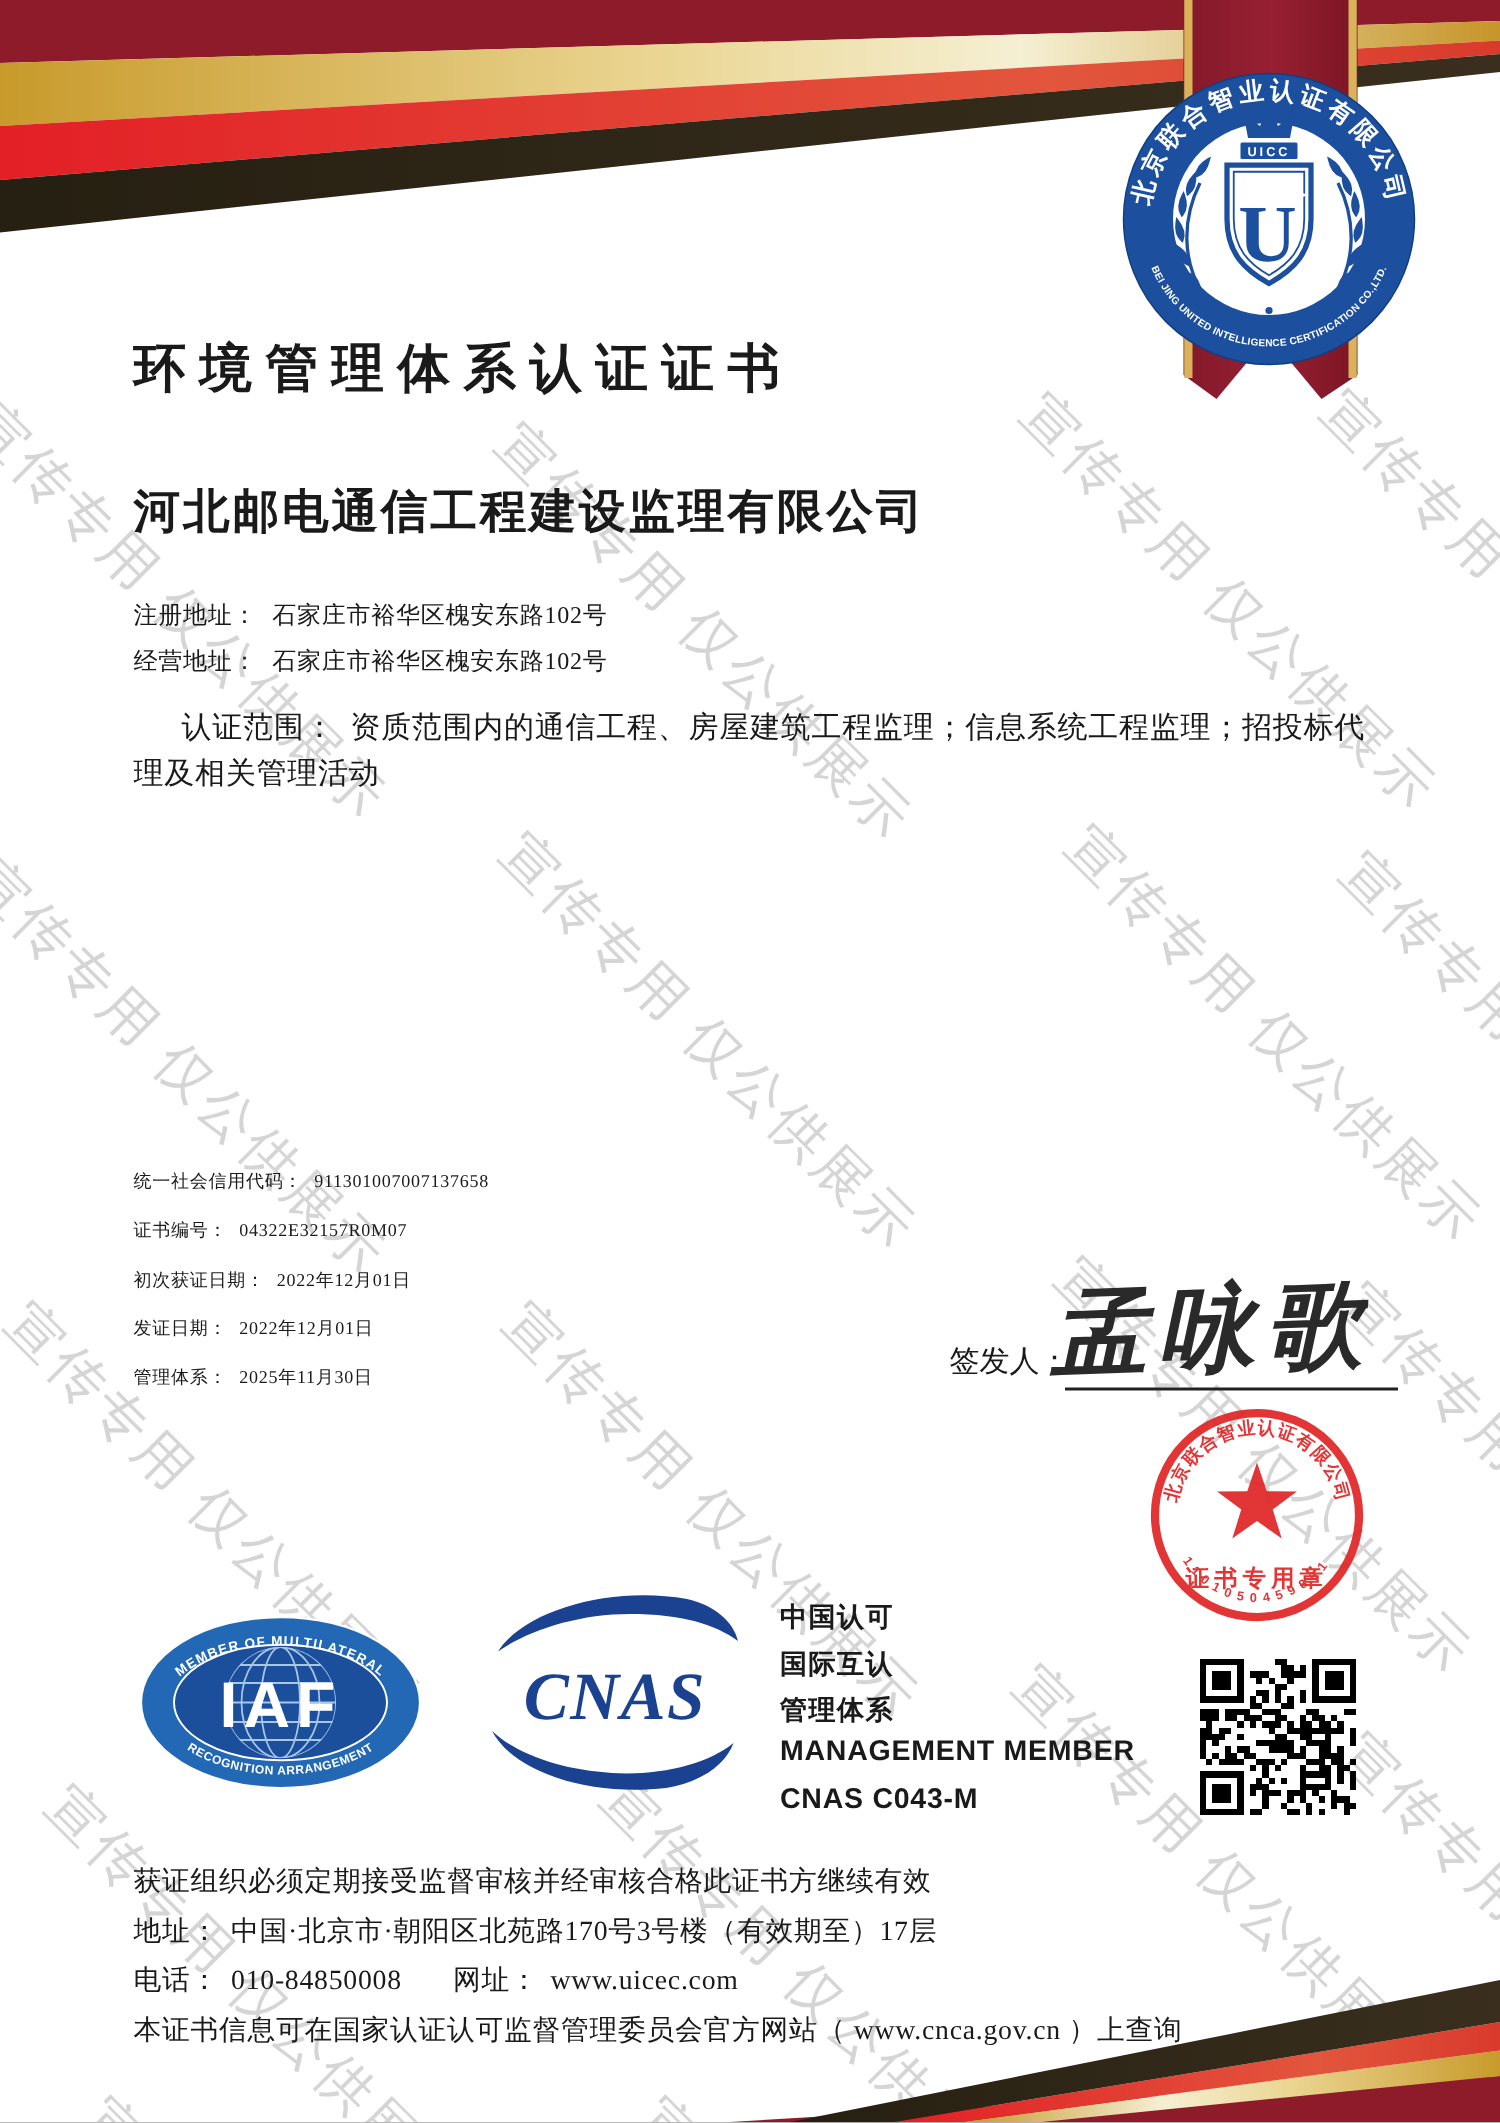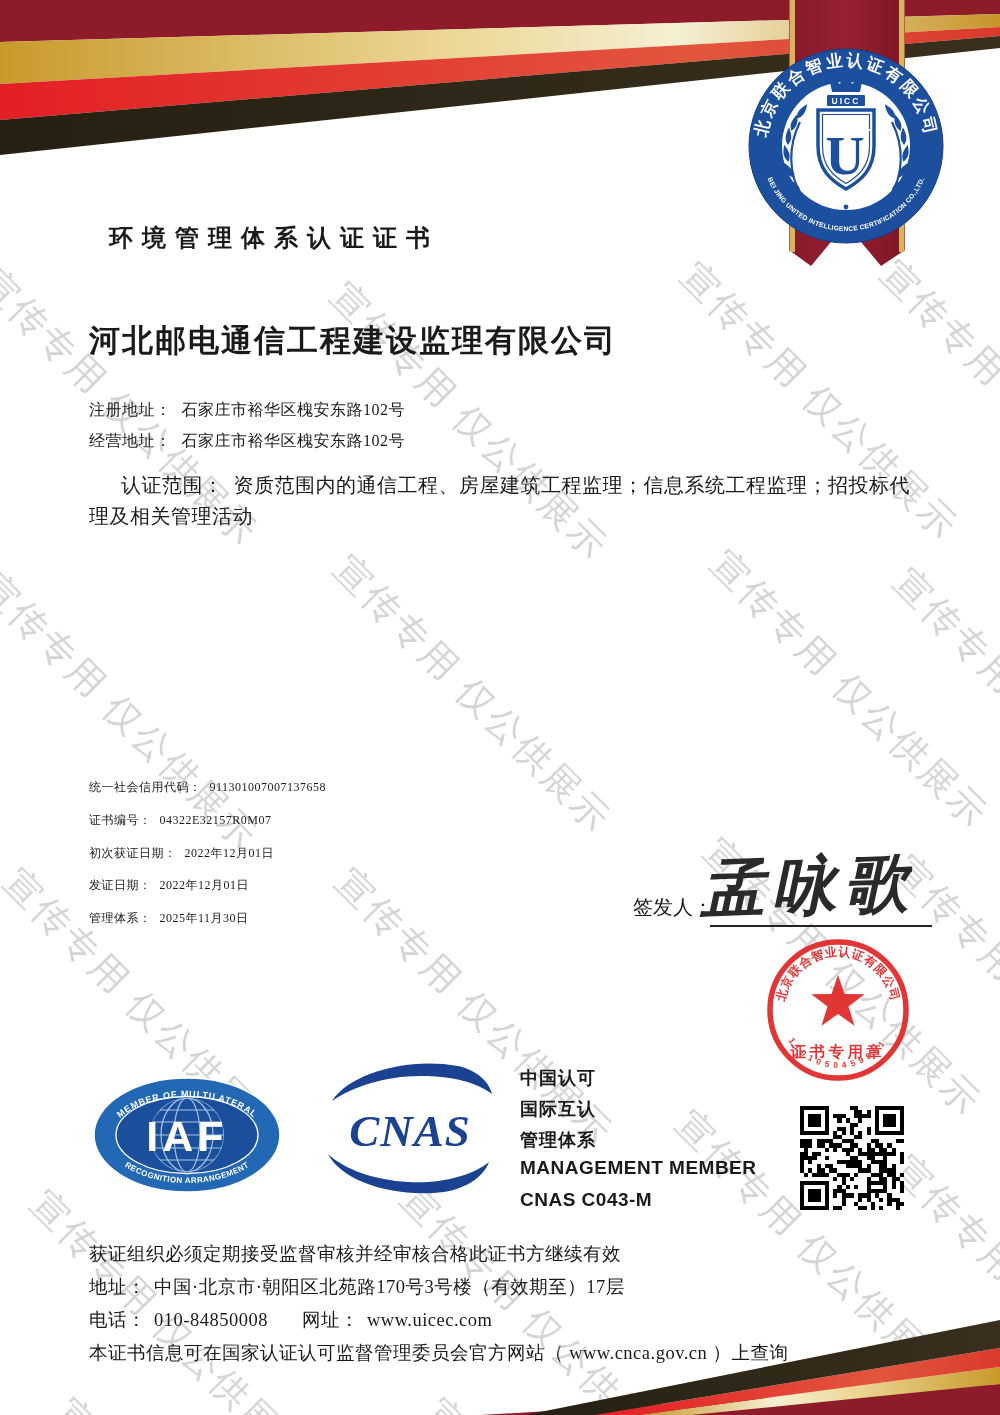--- a/index.html
+++ b/index.html
@@ -8,21 +8,21 @@
   .abs{position:absolute;}
   
   #wm-layer{position:absolute;inset:0;z-index:1;pointer-events:none;}
   .wm{position:absolute;font-size:37px;letter-spacing:3px;color:#b3b3b3;opacity:.55;
       white-space:nowrap;transform:rotate(45deg);transform-origin:left top;
       font-family:"Liberation Sans","DejaVu Sans",sans-serif;}
   
   #banner-svg{position:absolute;inset:0;z-index:2;pointer-events:none;}
   
   .content{position:absolute;inset:0;z-index:3;}
-  .title{left:89px;top:222px;font-size:24px;font-weight:bold;letter-spacing:9px;margin-left:20px;}
+  .title{left:89px;top:222px;font-size:35px;font-weight:bold;letter-spacing:9px;}
   .company{left:89px;top:320px;font-size:31px;font-weight:bold;letter-spacing:2px;}
   .standard{left:89px;top:355px;font-size:24px;font-weight:bold;letter-spacing:.5px;}
   .addr{left:89px;font-size:16px;letter-spacing:.5px;}
   .addr .lbl{margin-right:10px;}
   .scope{left:89px;top:470px;width:832px;font-size:20px;line-height:31px;letter-spacing:.5px;}
   .scope .lbl{margin-right:10px;margin-left:32px;}
   .detail{left:89px;font-size:12px;letter-spacing:.5px;text-align:right;}
   .detail .lbl{margin-right:8px;}
   .issuer{left:633px;top:894px;font-size:20px;}
   .signature{left:700px;top:843px;font-size:64px;font-weight:bold;font-style:italic;

